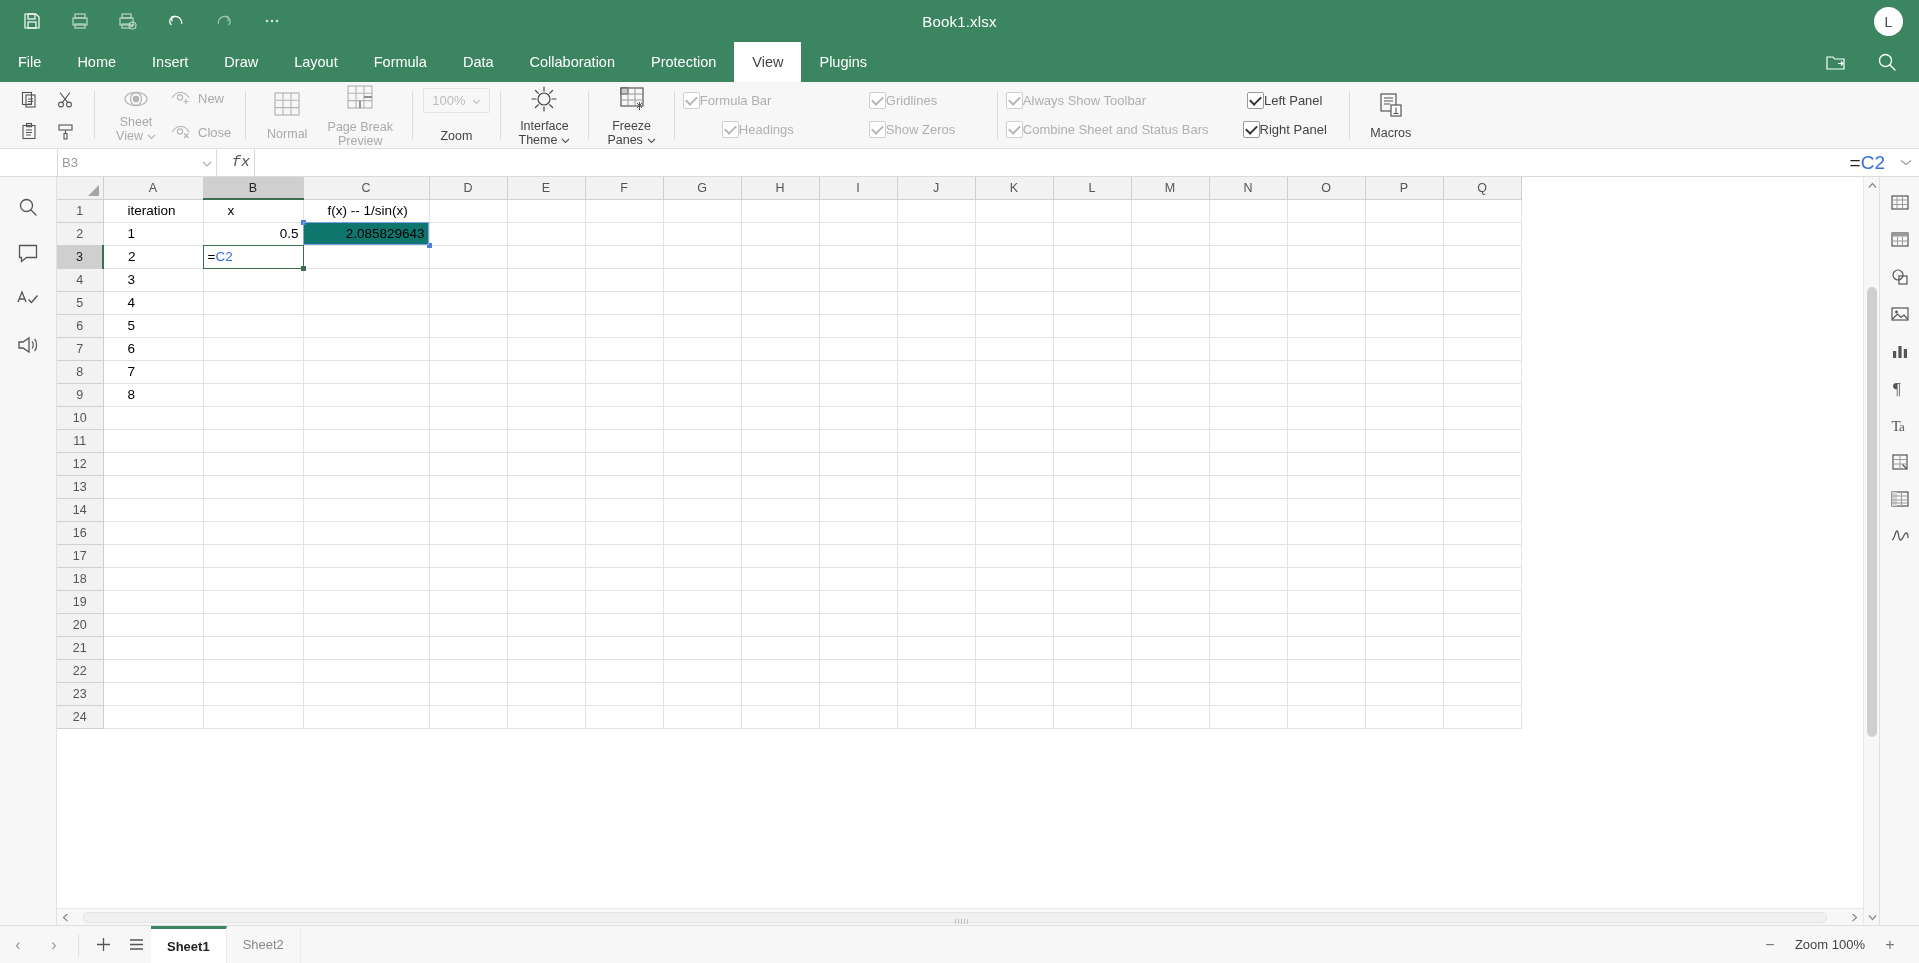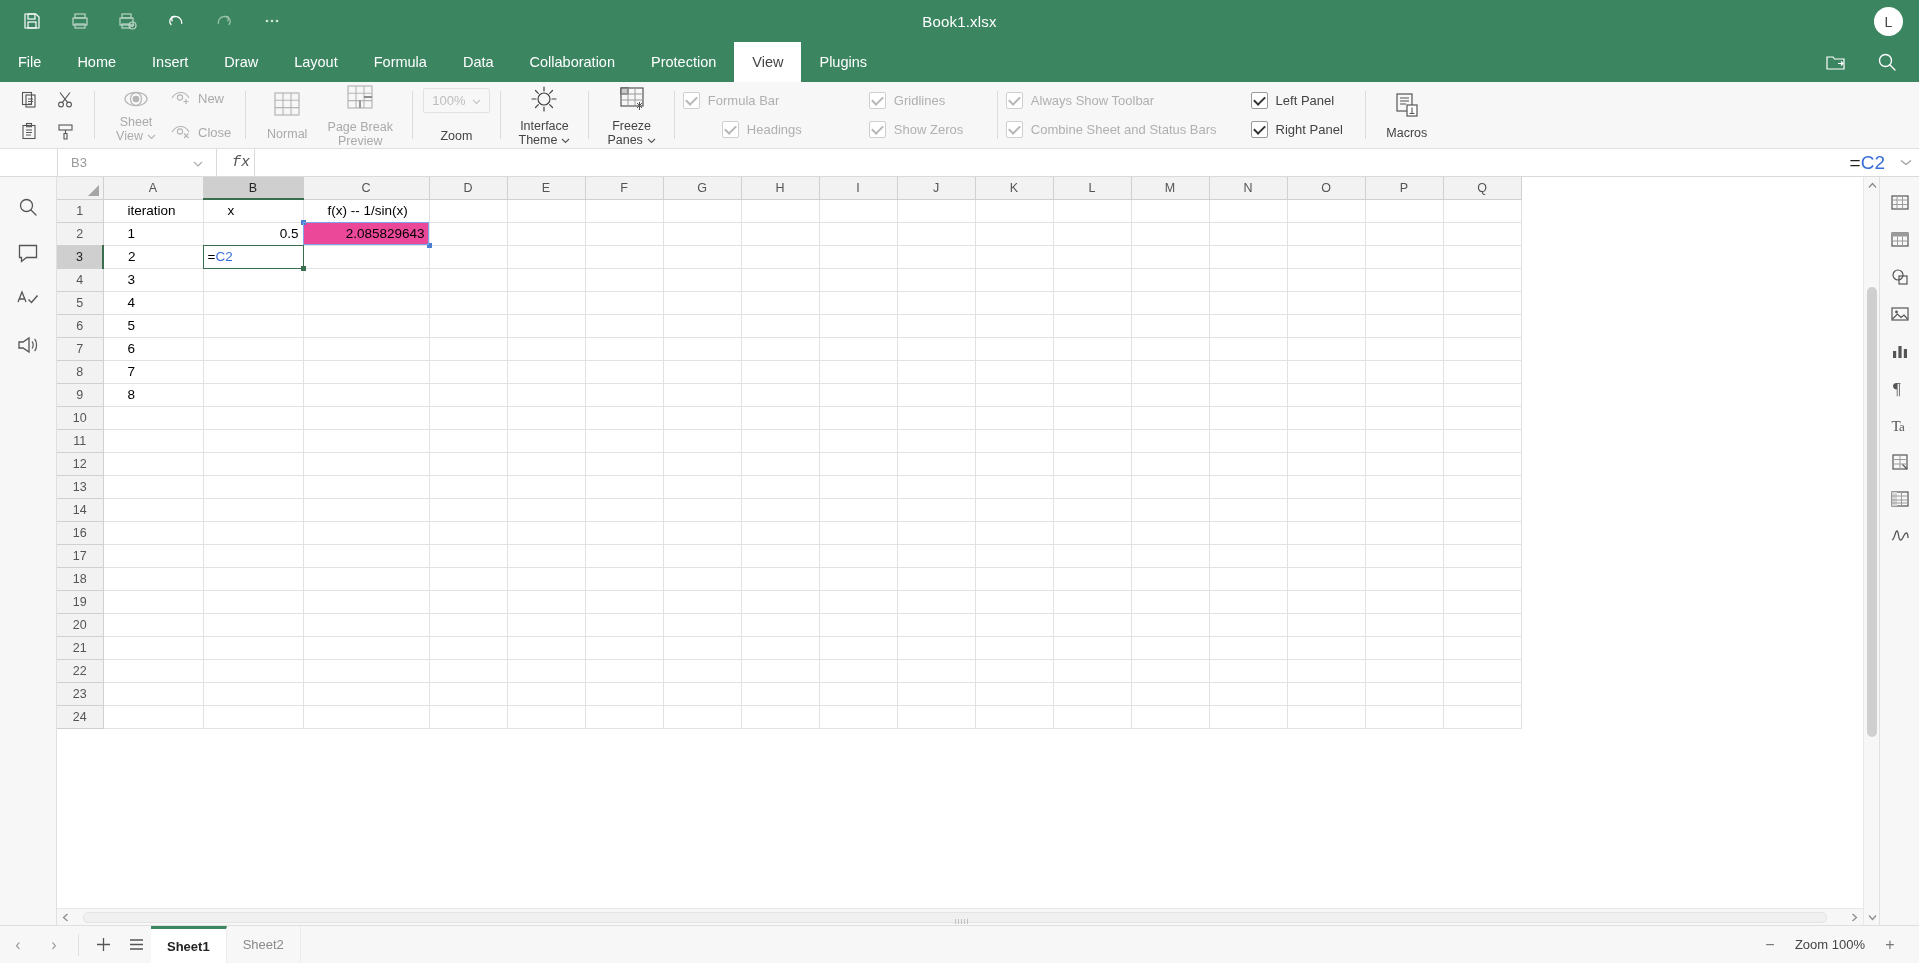--- a/index.html
+++ b/index.html
@@ -67,40 +67,40 @@
 
   .zoombox {
     border: 1px solid #e2e2e2; border-radius: 2px; background: #f7f7f7;
     padding: 4px 8px; font-size: 13px; color: #bdbdbd; display: flex; align-items: center; gap: 6px;
     cursor: pointer;
   }
   .zoomwrap { display: flex; flex-direction: column; align-items: center; gap: 16px; }
   .zoomlabel { font-size: 12.5px; color: #444; }
 
   .checks { display: flex; flex-direction: column; justify-content: center; gap: 12px; padding: 0 8px; }
-  .chkrow { display: flex; align-items: center; gap: 8px; }
+  .chkrow { display: flex; align-items: center; }
   .chk {
     width: 17px; height: 17px; border: 1px solid #cfcfcf; border-radius: 2px; background: #fff;
     display: flex; align-items: center; justify-content: center; cursor: pointer; flex: none;
   }
   .chk.on-dis::after { content: ""; width: 9px; height: 5px; border-left: 2px solid #b6b6b6; border-bottom: 2px solid #b6b6b6; transform: rotate(-45deg); margin-top: -2px; }
   .chk.on::after { content: ""; width: 9px; height: 5px; border-left: 2px solid #333; border-bottom: 2px solid #333; transform: rotate(-45deg); margin-top: -2px; }
   .chk.en { border-color: #9a9a9a; }
   .chklbl { font-size: 13px; color: #b0b0b0; white-space: nowrap; }
   .chklbl.en { color: #444444; }
   .colpair { display: flex; gap: 26px; }
 
   
   .fbar {
     position: absolute; top: 149px; left: 0; width: 1919px; height: 28px;
     background: #ffffff; border-bottom: 1px solid #dadada; display: flex; align-items: center;
   }
   .namebox {
     width: 160px; height: 28px; border-right: 1px solid #dadada; border-left: 1px solid #dadada;
-    margin-left: 57px; display: flex; align-items: center; padding: 0 13px; font-size: 13px; color: #999;
+    margin-left: 57px; display: flex; align-items: center; padding: 0 4px; font-size: 13px; color: #999;
     cursor: text;
   }
   .namebox .nbval { flex: 1; }
   .fx { width: 27px; height: 28px; display: flex; align-items: center; justify-content: center;
         font-style: italic; font-family: Liberation Mono, monospace; font-size: 15px; color: #555;
         border-right: 1px solid #dadada; cursor: pointer; margin-left: 11px; }
   .finput { flex: 1; padding: 0 8px; font-size: 19px; color: #222; cursor: text; text-align: right; }
   .finput .ref { color: #3a6fd8; }
   .fexpand { width: 26px; height: 28px; display: flex; align-items: center; justify-content: center; cursor: pointer; }
 
@@ -143,21 +143,21 @@
     width: 46px; height: 23px; background: #f2f2f2; border-right: 1px solid #d0d0d0;
     border-bottom: 1px solid #d0d0d0; font-weight: normal; font-size: 12.5px; color: #555; cursor: pointer;
   }
   th.rowh.sel { background: #cfcfcf; color: #222; border-right: 2px solid #3b6e4e; }
   td.cell {
     height: 23px; border-right: 1px solid #e2e2e2; border-bottom: 1px solid #e2e2e2;
     font-size: 13.5px; color: #000; padding: 0 4px; overflow: visible; white-space: nowrap; cursor: cell;
   }
   td.num { text-align: right; }
   td.ctr { text-align: left; padding-left: 24px; }
-  td.refsel { background: #ec4899; position: relative; }
+  td.refsel { background: #0f766e; position: relative; }
   td.refsel::after {
     content: ""; position: absolute; inset: -1px 0 0 -1px; border: 1px solid #7fa3e8; pointer-events: none;
   }
   td.refsel .hnd { position: absolute; width: 5px; height: 5px; background: #4a7fd4; }
   td.editing { position: relative; background: #fff; }
   td.editing .edbox {
     position: absolute; left: -1px; top: -1px; right: -1px; bottom: -1px;
     border: 1px solid #3b6e4e; background: #fff; display: flex; align-items: center; padding: 0 4px;
     font-size: 13.5px; text-align: left;
   }
@@ -487,21 +487,21 @@
       <div class="chkrow">
         <span class="chk on-dis"></span>
         <span class="chklbl">Always Show Toolbar</span>
       </div>
       <div class="chkrow">
         <span class="chk on-dis"></span>
         <span class="chklbl">Combine Sheet and Status Bars</span>
       </div>
     </div>
 
-    <div class="checks" style="padding-left:26px;">
+    <div class="checks" style="padding-left:26px;align-items:center;">
       <div class="chkrow">
         <span class="chk en on"></span>
         <span class="chklbl en">Left Panel</span>
       </div>
       <div class="chkrow">
         <span class="chk en on"></span>
         <span class="chklbl en">Right Panel</span>
       </div>
     </div>
 

